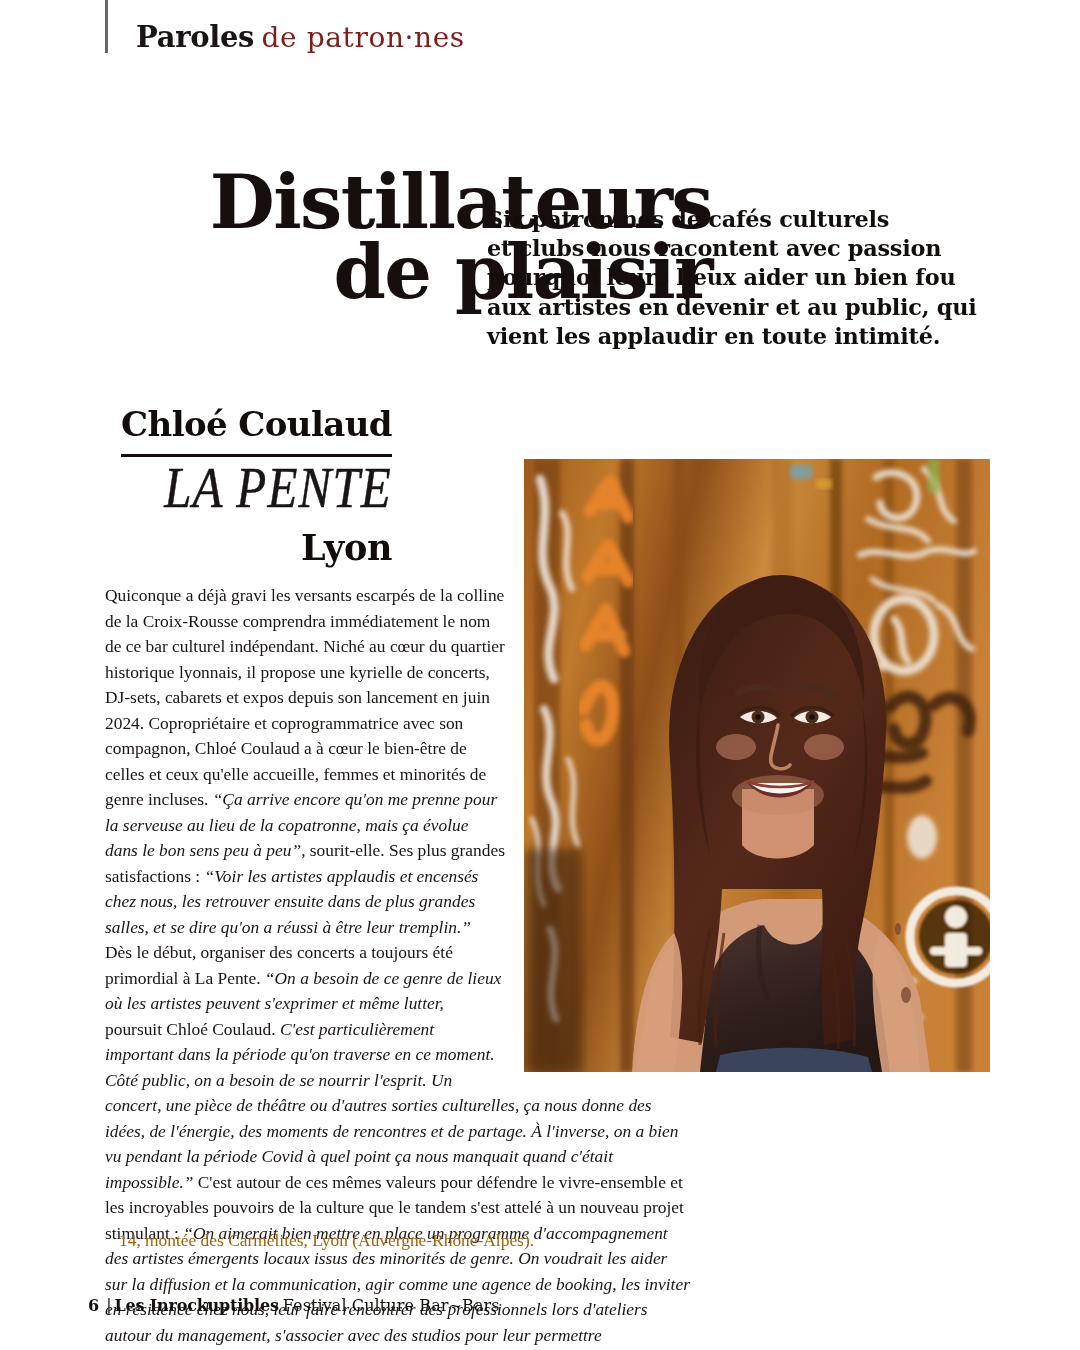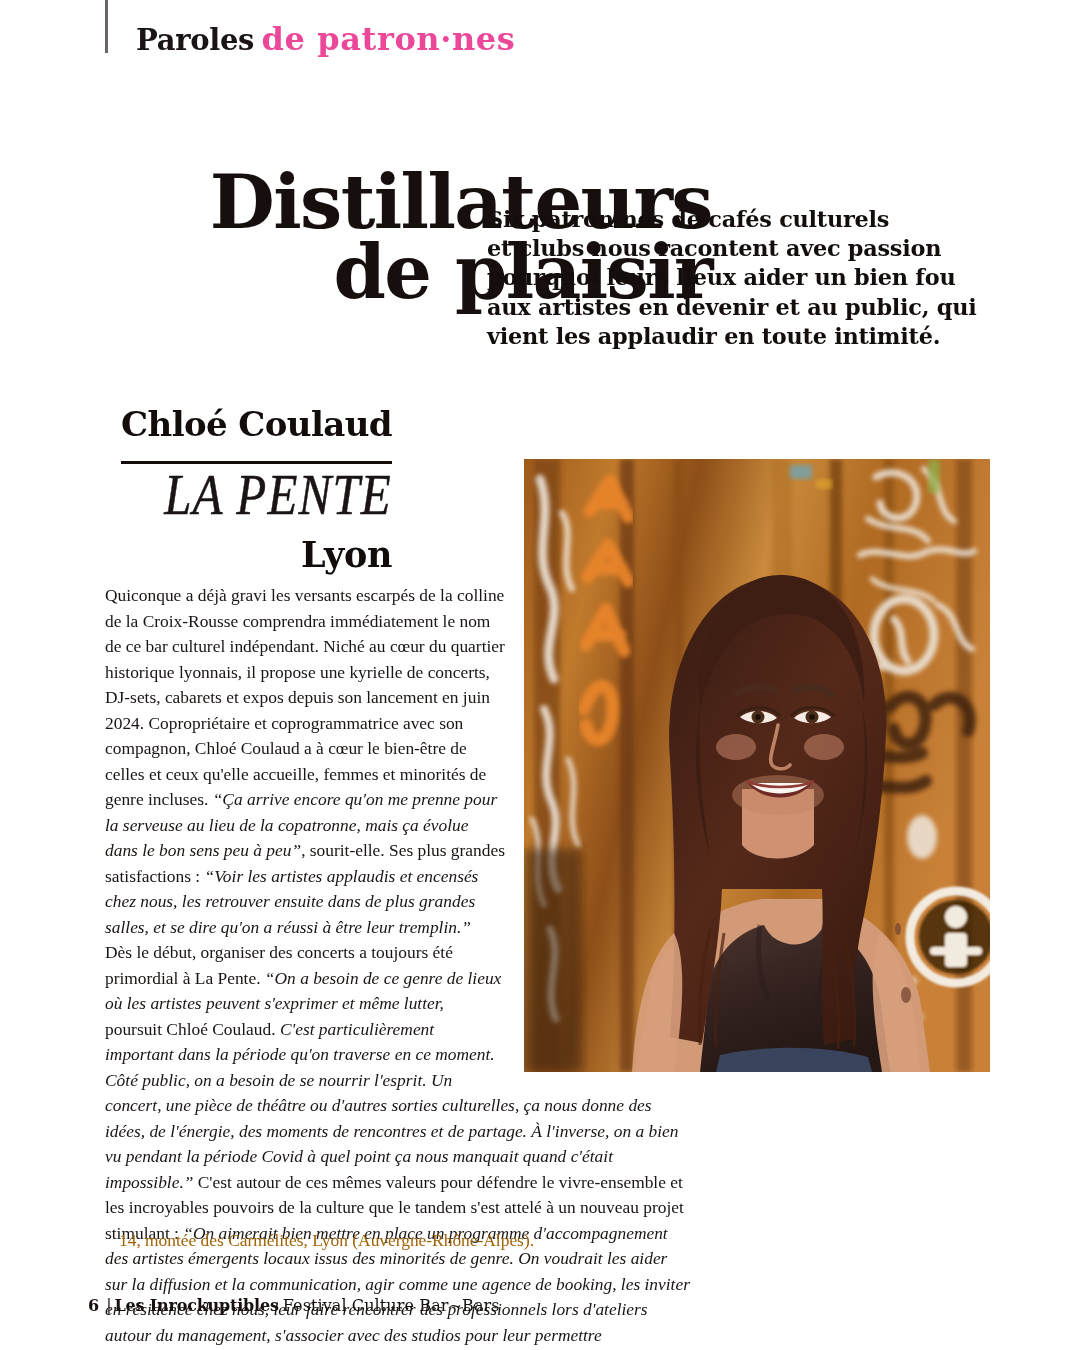--- a/index.html
+++ b/index.html
@@ -37,24 +37,24 @@
     white-space: nowrap;
   }
   .kicker-text .k-bold {
     font-family: "DejaVu Serif", serif;
     font-weight: bold;
     font-size: 29px;
     letter-spacing: -0.3px;
   }
   .kicker-text .k-light {
     font-family: "DejaVu Serif", serif;
-    font-weight: bold;
-    font-size: 32px;
+    font-weight: normal;
+    font-size: 28px;
     letter-spacing: 0.6px;
-    color: #ec4899;
+    color: #7f1d1d;
   }
 
   
   .headline {
     position: absolute;
     left: 0;
     top: 118px;
     width: 712px;
     text-align: right;
     font-family: "DejaVu Serif", serif;
@@ -92,21 +92,21 @@
   }
   .subject-name {
     font-family: "DejaVu Serif", serif;
     font-weight: bold;
     font-size: 34px;
     letter-spacing: -0.6px;
     line-height: 1.12;
     color: #120c0b;
     display: inline-block;
     border-bottom: 3px solid #120c0b;
-    padding-bottom: 18px;
+    padding-bottom: 11px;
   }
   .subject-venue {
     margin-top: 10px;
     font-family: "Liberation Serif", serif;
     font-style: italic;
     font-weight: normal;
     font-size: 49px;
     letter-spacing: 1.2px;
     line-height: 1;
     color: #1a1514;

